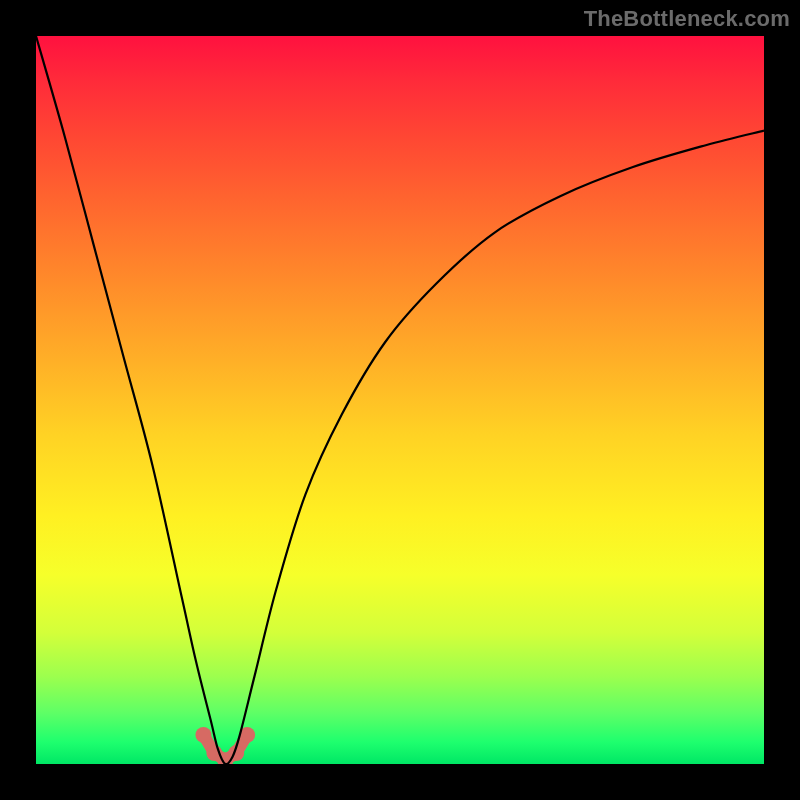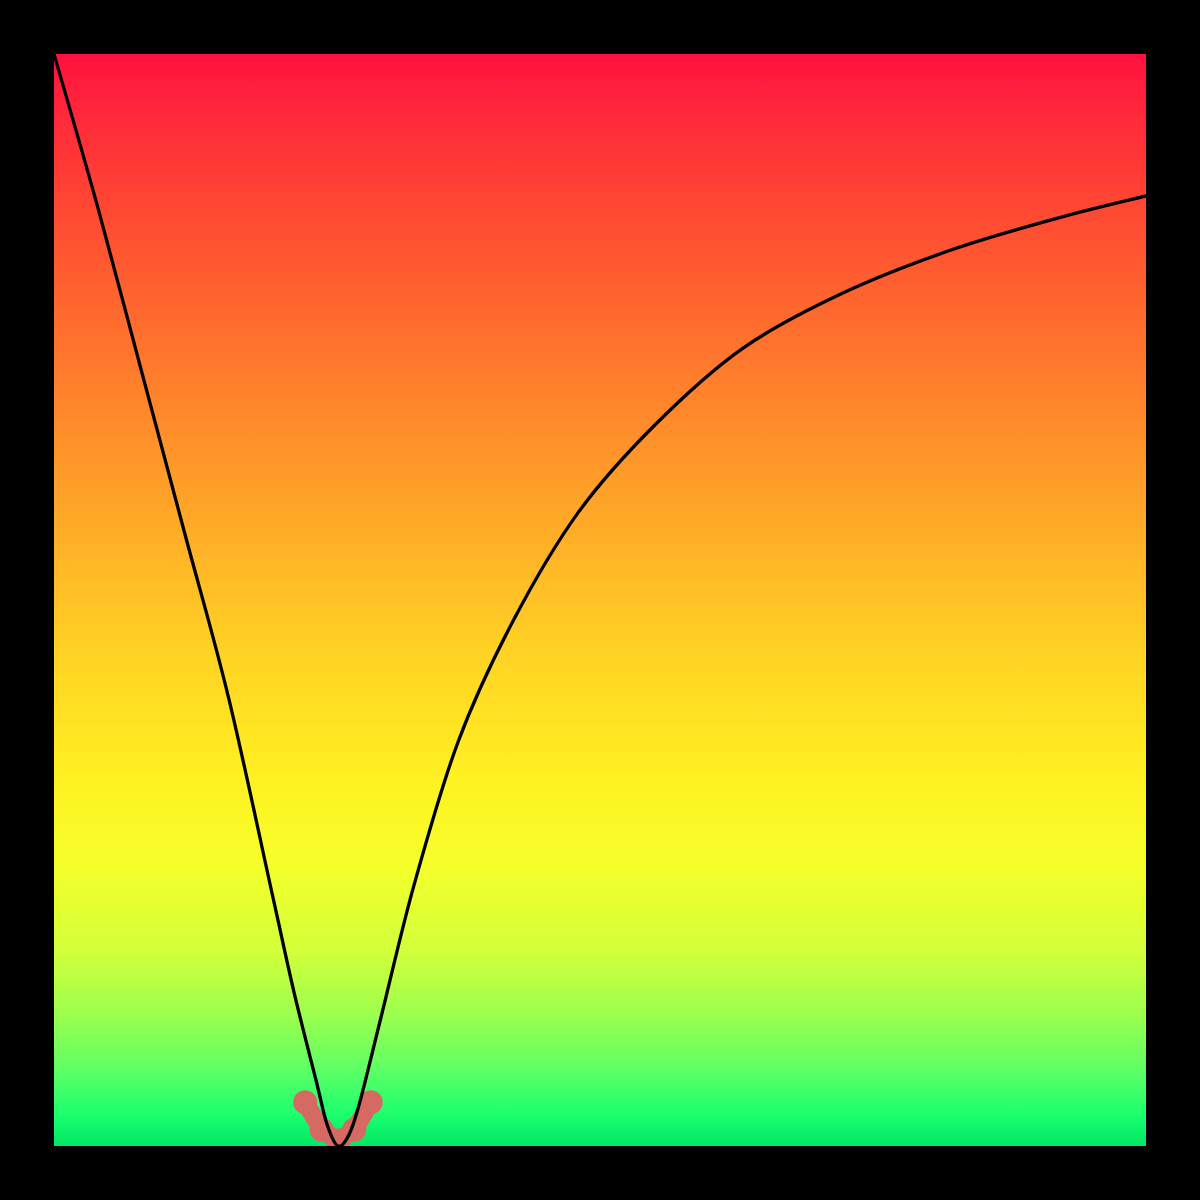--- a/index.html
+++ b/index.html
@@ -91,13 +91,14 @@
           <line x1="200.20000000000002" y1="717.08" x2="211.11999999999998" y2="698.88" class="series-seg"></line>
           <circle cx="167.44" cy="698.88" r="8" class="series-dot"></circle>
           <circle cx="178.35999999999999" cy="717.08" r="8" class="series-dot"></circle>
           <circle cx="189.28" cy="724.36" r="8" class="series-dot"></circle>
           <circle cx="200.20000000000002" cy="717.08" r="8" class="series-dot"></circle>
           <circle cx="211.11999999999998" cy="698.88" r="8" class="series-dot"></circle>
         </g>
       <path id="main-curve-path" class="main-curve" d="M 0,0 C 4.8533333333333335,16.98666666666666 19.413333333333334,66.73333333333329 29.12,101.91999999999996 C 38.82666666666667,137.10666666666663 48.53333333333334,174.72 58.24,211.12 C 67.94666666666667,247.52 77.65333333333334,283.91999999999996 87.36,320.31999999999994 C 97.06666666666666,356.7199999999999 106.77333333333334,389.48 116.48,429.52000000000004 C 126.18666666666667,469.56000000000006 138.32,527.8 145.6,560.56 C 152.88,593.3199999999999 155.30666666666667,605.4533333333333 160.16,626.0799999999999 C 165.01333333333332,646.7066666666666 171.07999999999998,669.76 174.72,684.32 C 178.36,698.8800000000001 179.57333333333332,706.1600000000001 182,713.44 C 184.42666666666668,720.72 186.85333333333332,726.7866666666666 189.28,728 C 191.70666666666668,729.2133333333334 194.13333333333333,725.5733333333334 196.56,720.72 C 198.98666666666668,715.8666666666667 200.20000000000005,712.2266666666667 203.84000000000003,698.88 C 207.48000000000002,685.5333333333333 212.33333333333334,664.9066666666666 218.4,640.64 C 224.46666666666667,616.3733333333333 231.74666666666667,583.6133333333333 240.24,553.28 C 248.73333333333335,522.9466666666666 258.44,487.76 269.36,458.64 C 280.28000000000003,429.52 292.4133333333333,404.03999999999996 305.76,378.56 C 319.1066666666667,353.08000000000004 333.66666666666663,327.6 349.44,305.76000000000005 C 365.21333333333337,283.9200000000001 382.20000000000005,265.71999999999997 400.40000000000003,247.51999999999998 C 418.6,229.32 438.0133333333333,211.12000000000006 458.64,196.56000000000006 C 479.26666666666665,182.00000000000006 501.1066666666666,171.07999999999996 524.16,160.15999999999997 C 547.2133333333333,149.23999999999998 572.6933333333333,139.5333333333334 596.9599999999999,131.04000000000008 C 621.2266666666666,122.54666666666675 647.92,115.26666666666672 669.76,109.20000000000005 C 691.6,103.13333333333337 718.2933333333333,97.06666666666666 728,94.63999999999999"></path>
     </svg>
   </div>
+  <div class="watermark">TheBottleneck.com</div>
 </div>
 
 </body></html>

